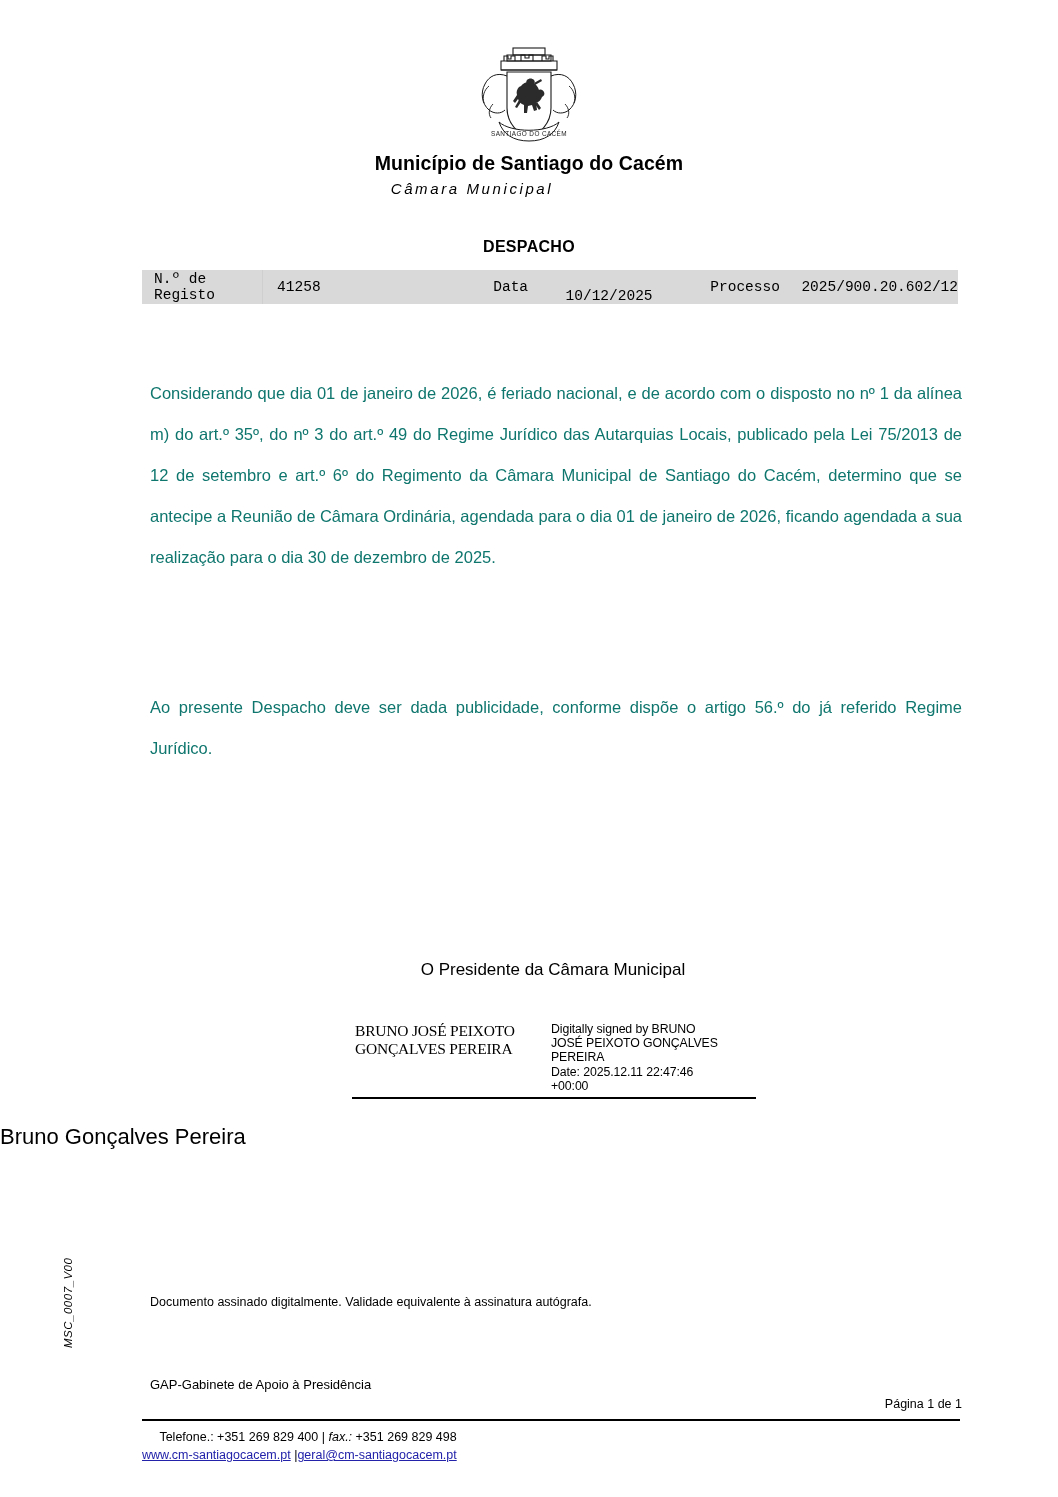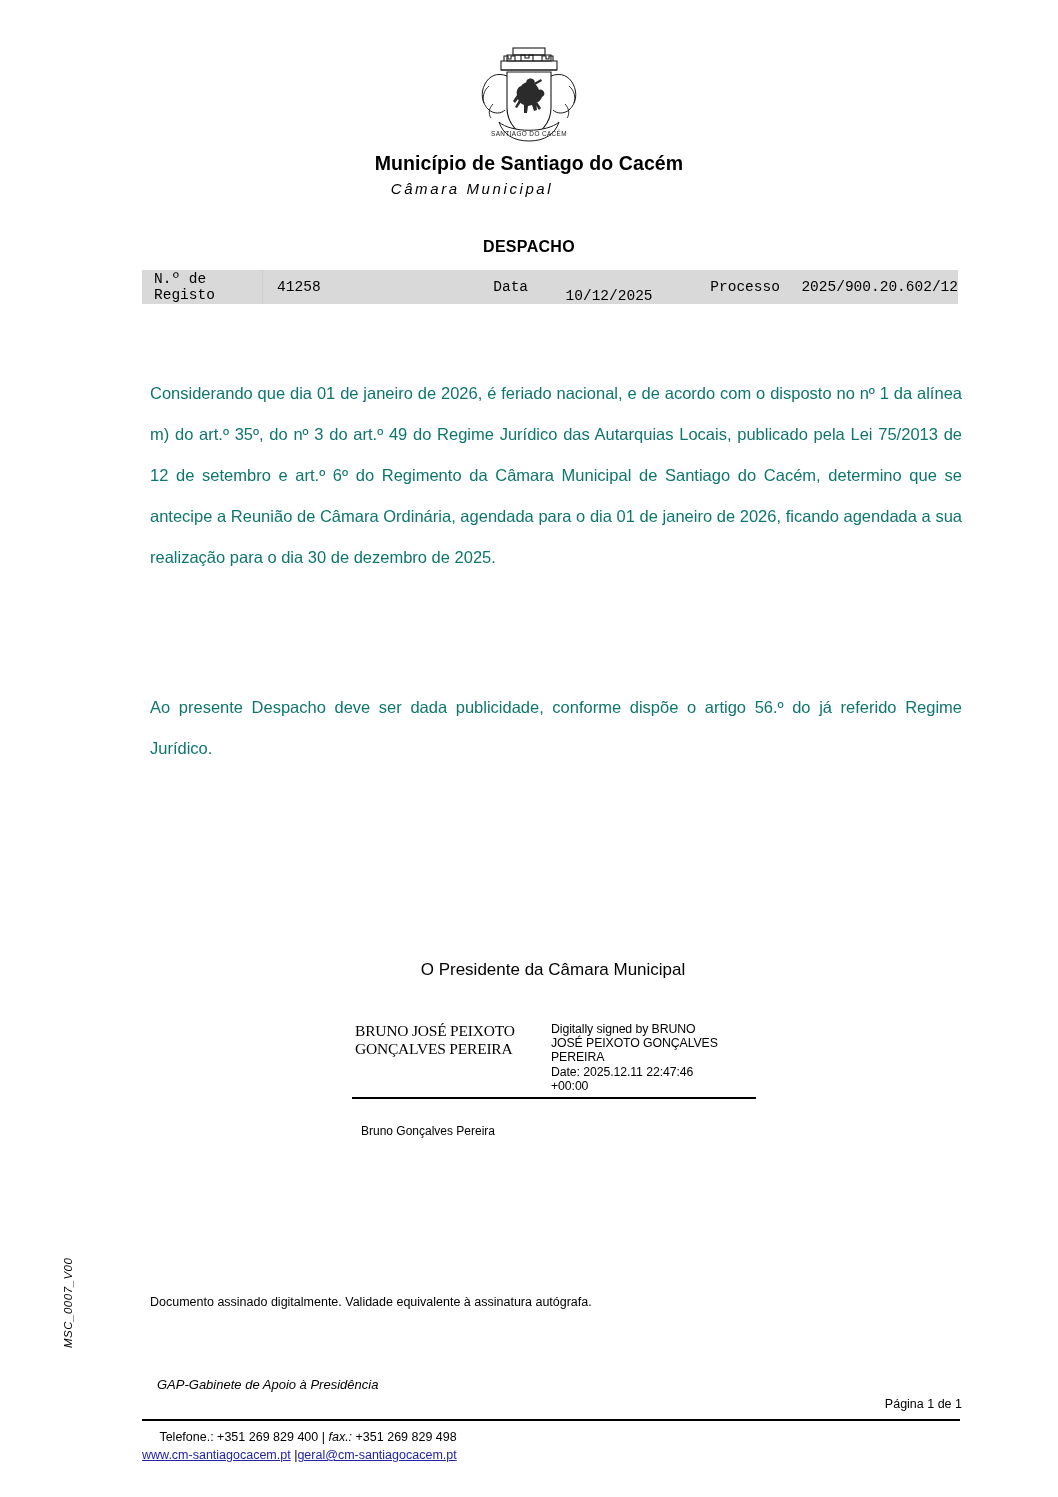--- a/index.html
+++ b/index.html
@@ -145,37 +145,35 @@
     left: 352px;
     width: 404px;
     height: 2.4px;
     background: #000000;
   }
   .sig-name {
     position: absolute;
     top: 1124px;
     left: 0;
     width: 856px;
-    text-align: center;
-    font-size: 12px;
+    font-size: 22px;
   }
 
   
   .note-validity {
     position: absolute;
     top: 1295px;
     left: 150px;
     font-size: 12.5px;
   }
   .dept-line {
     position: absolute;
     top: 1377px;
-    left: 157px;
+    left: 150px;
     font-size: 13px;
-    font-style: italic;
   }
   .page-number {
     position: absolute;
     top: 1397px;
     right: 96px;
     font-size: 12.5px;
   }
   .footer-rule {
     position: absolute;
     top: 1419px;

